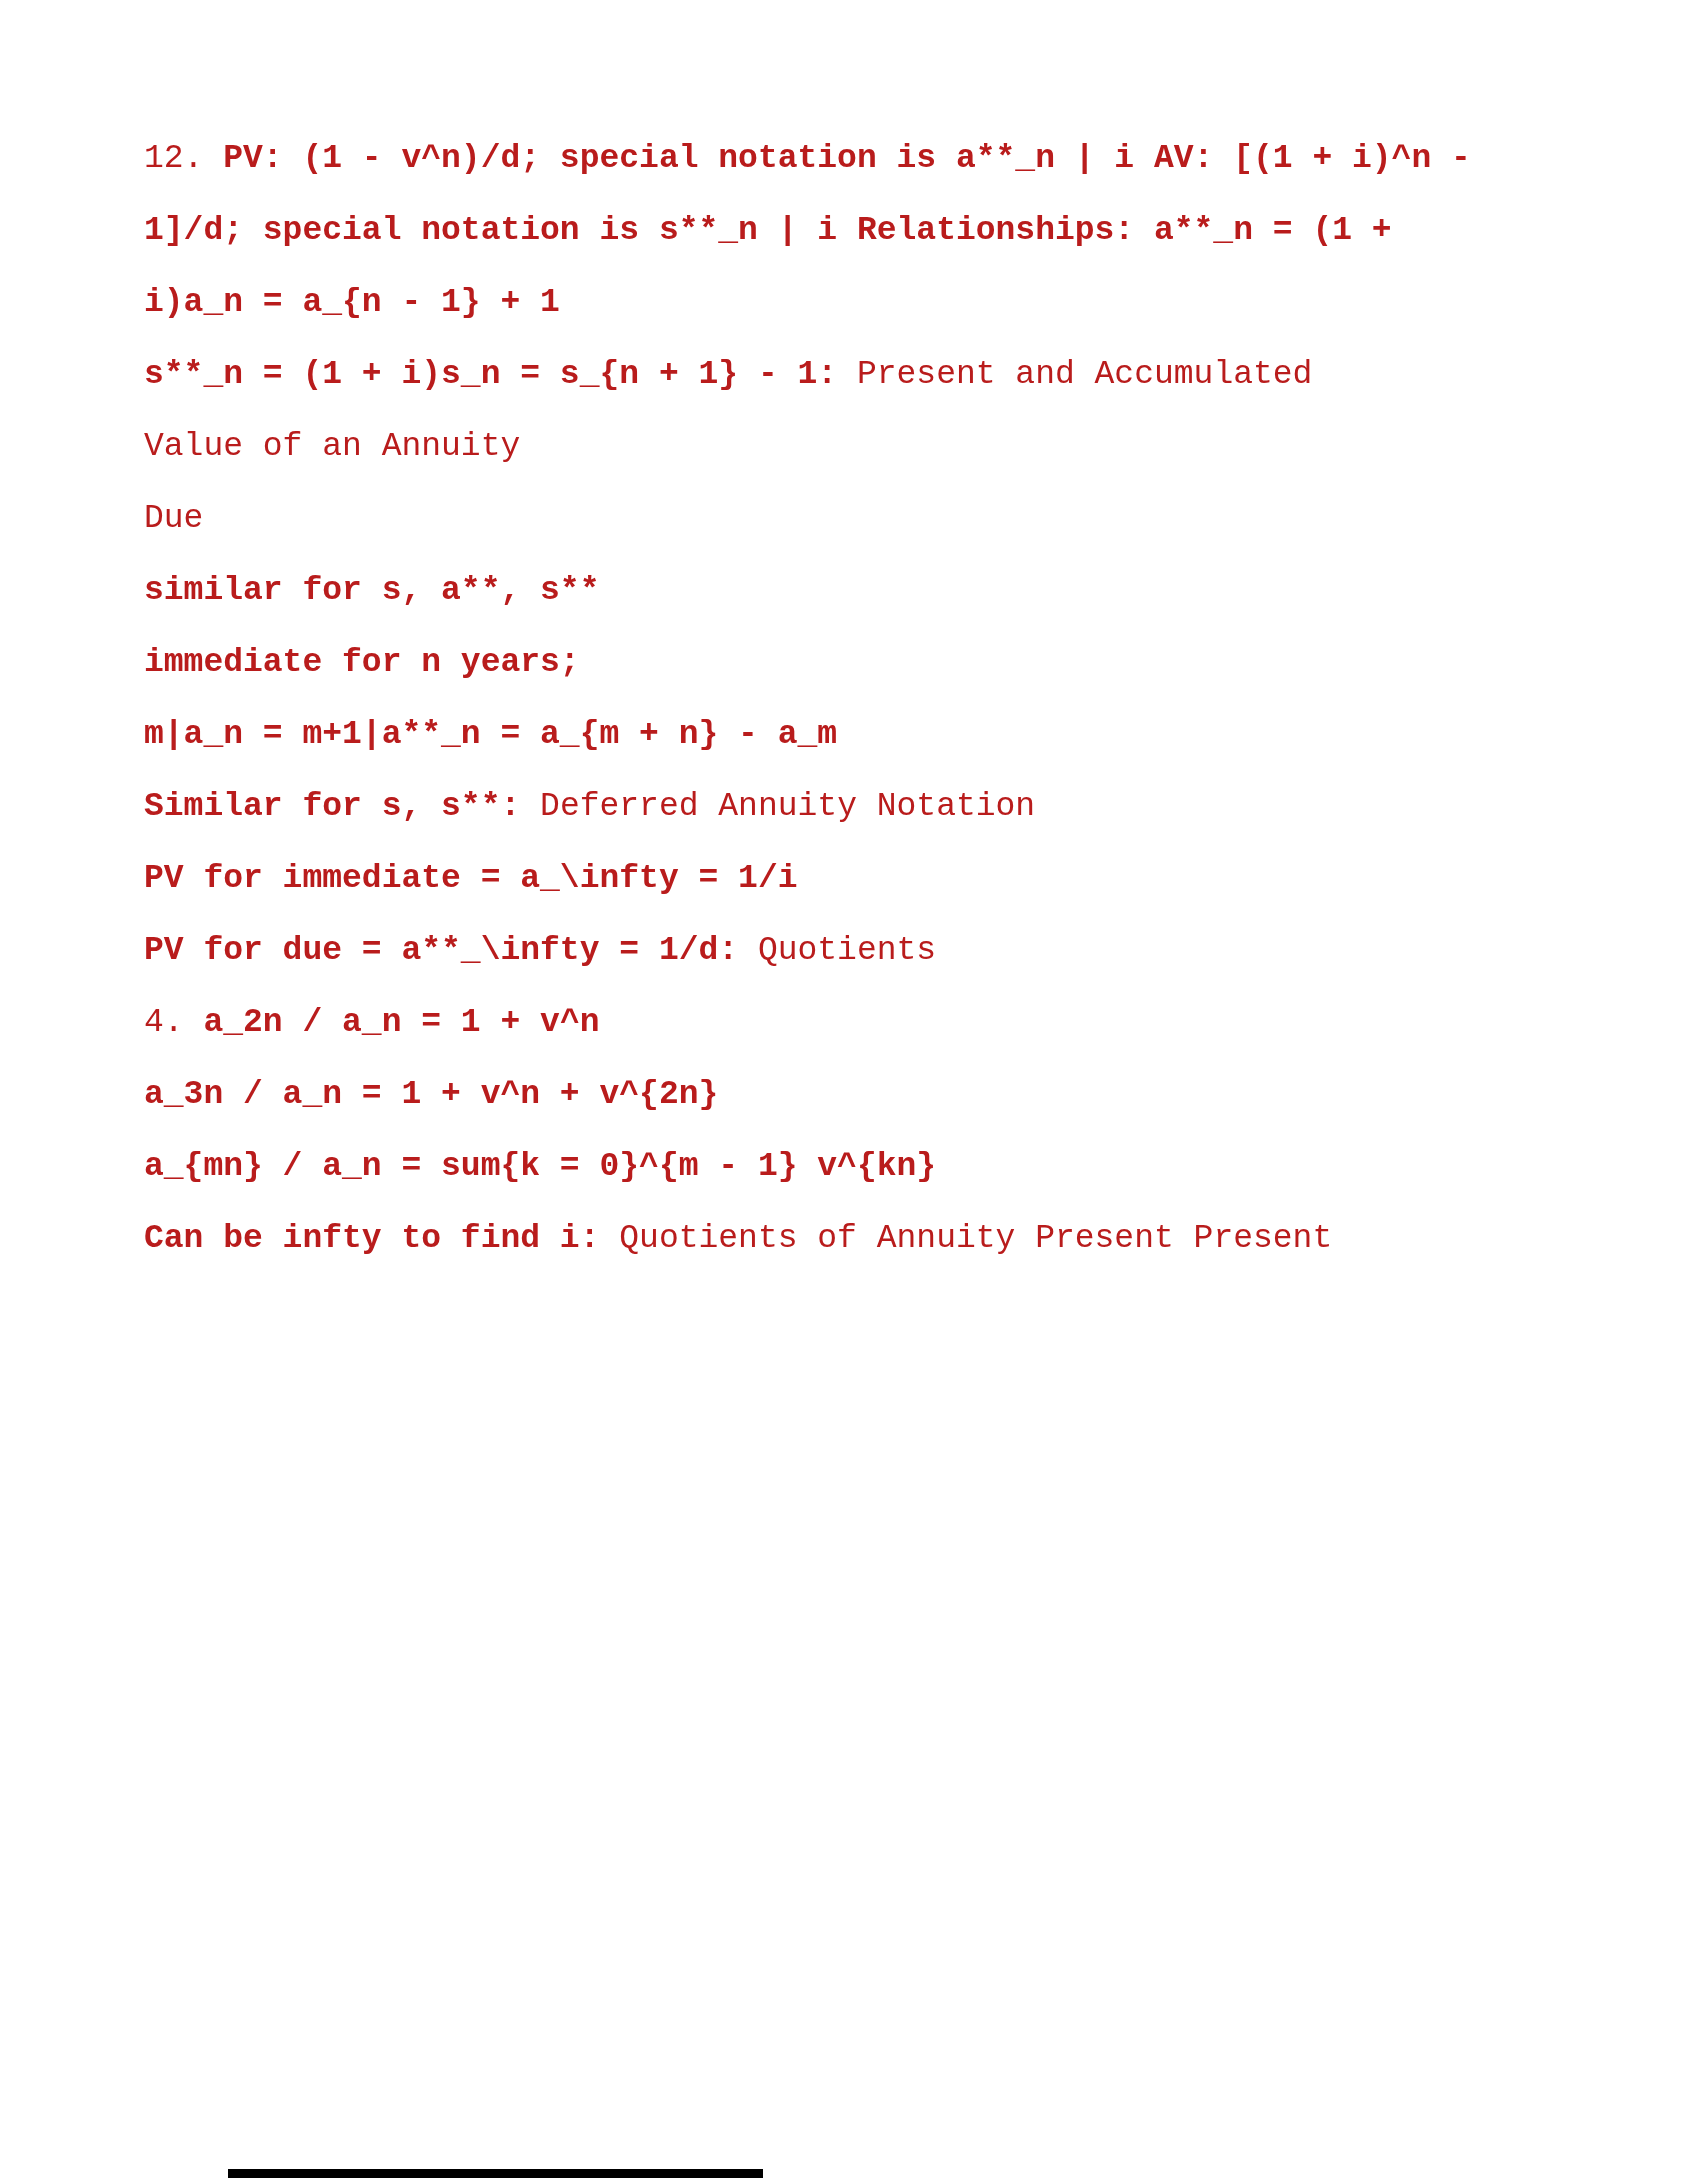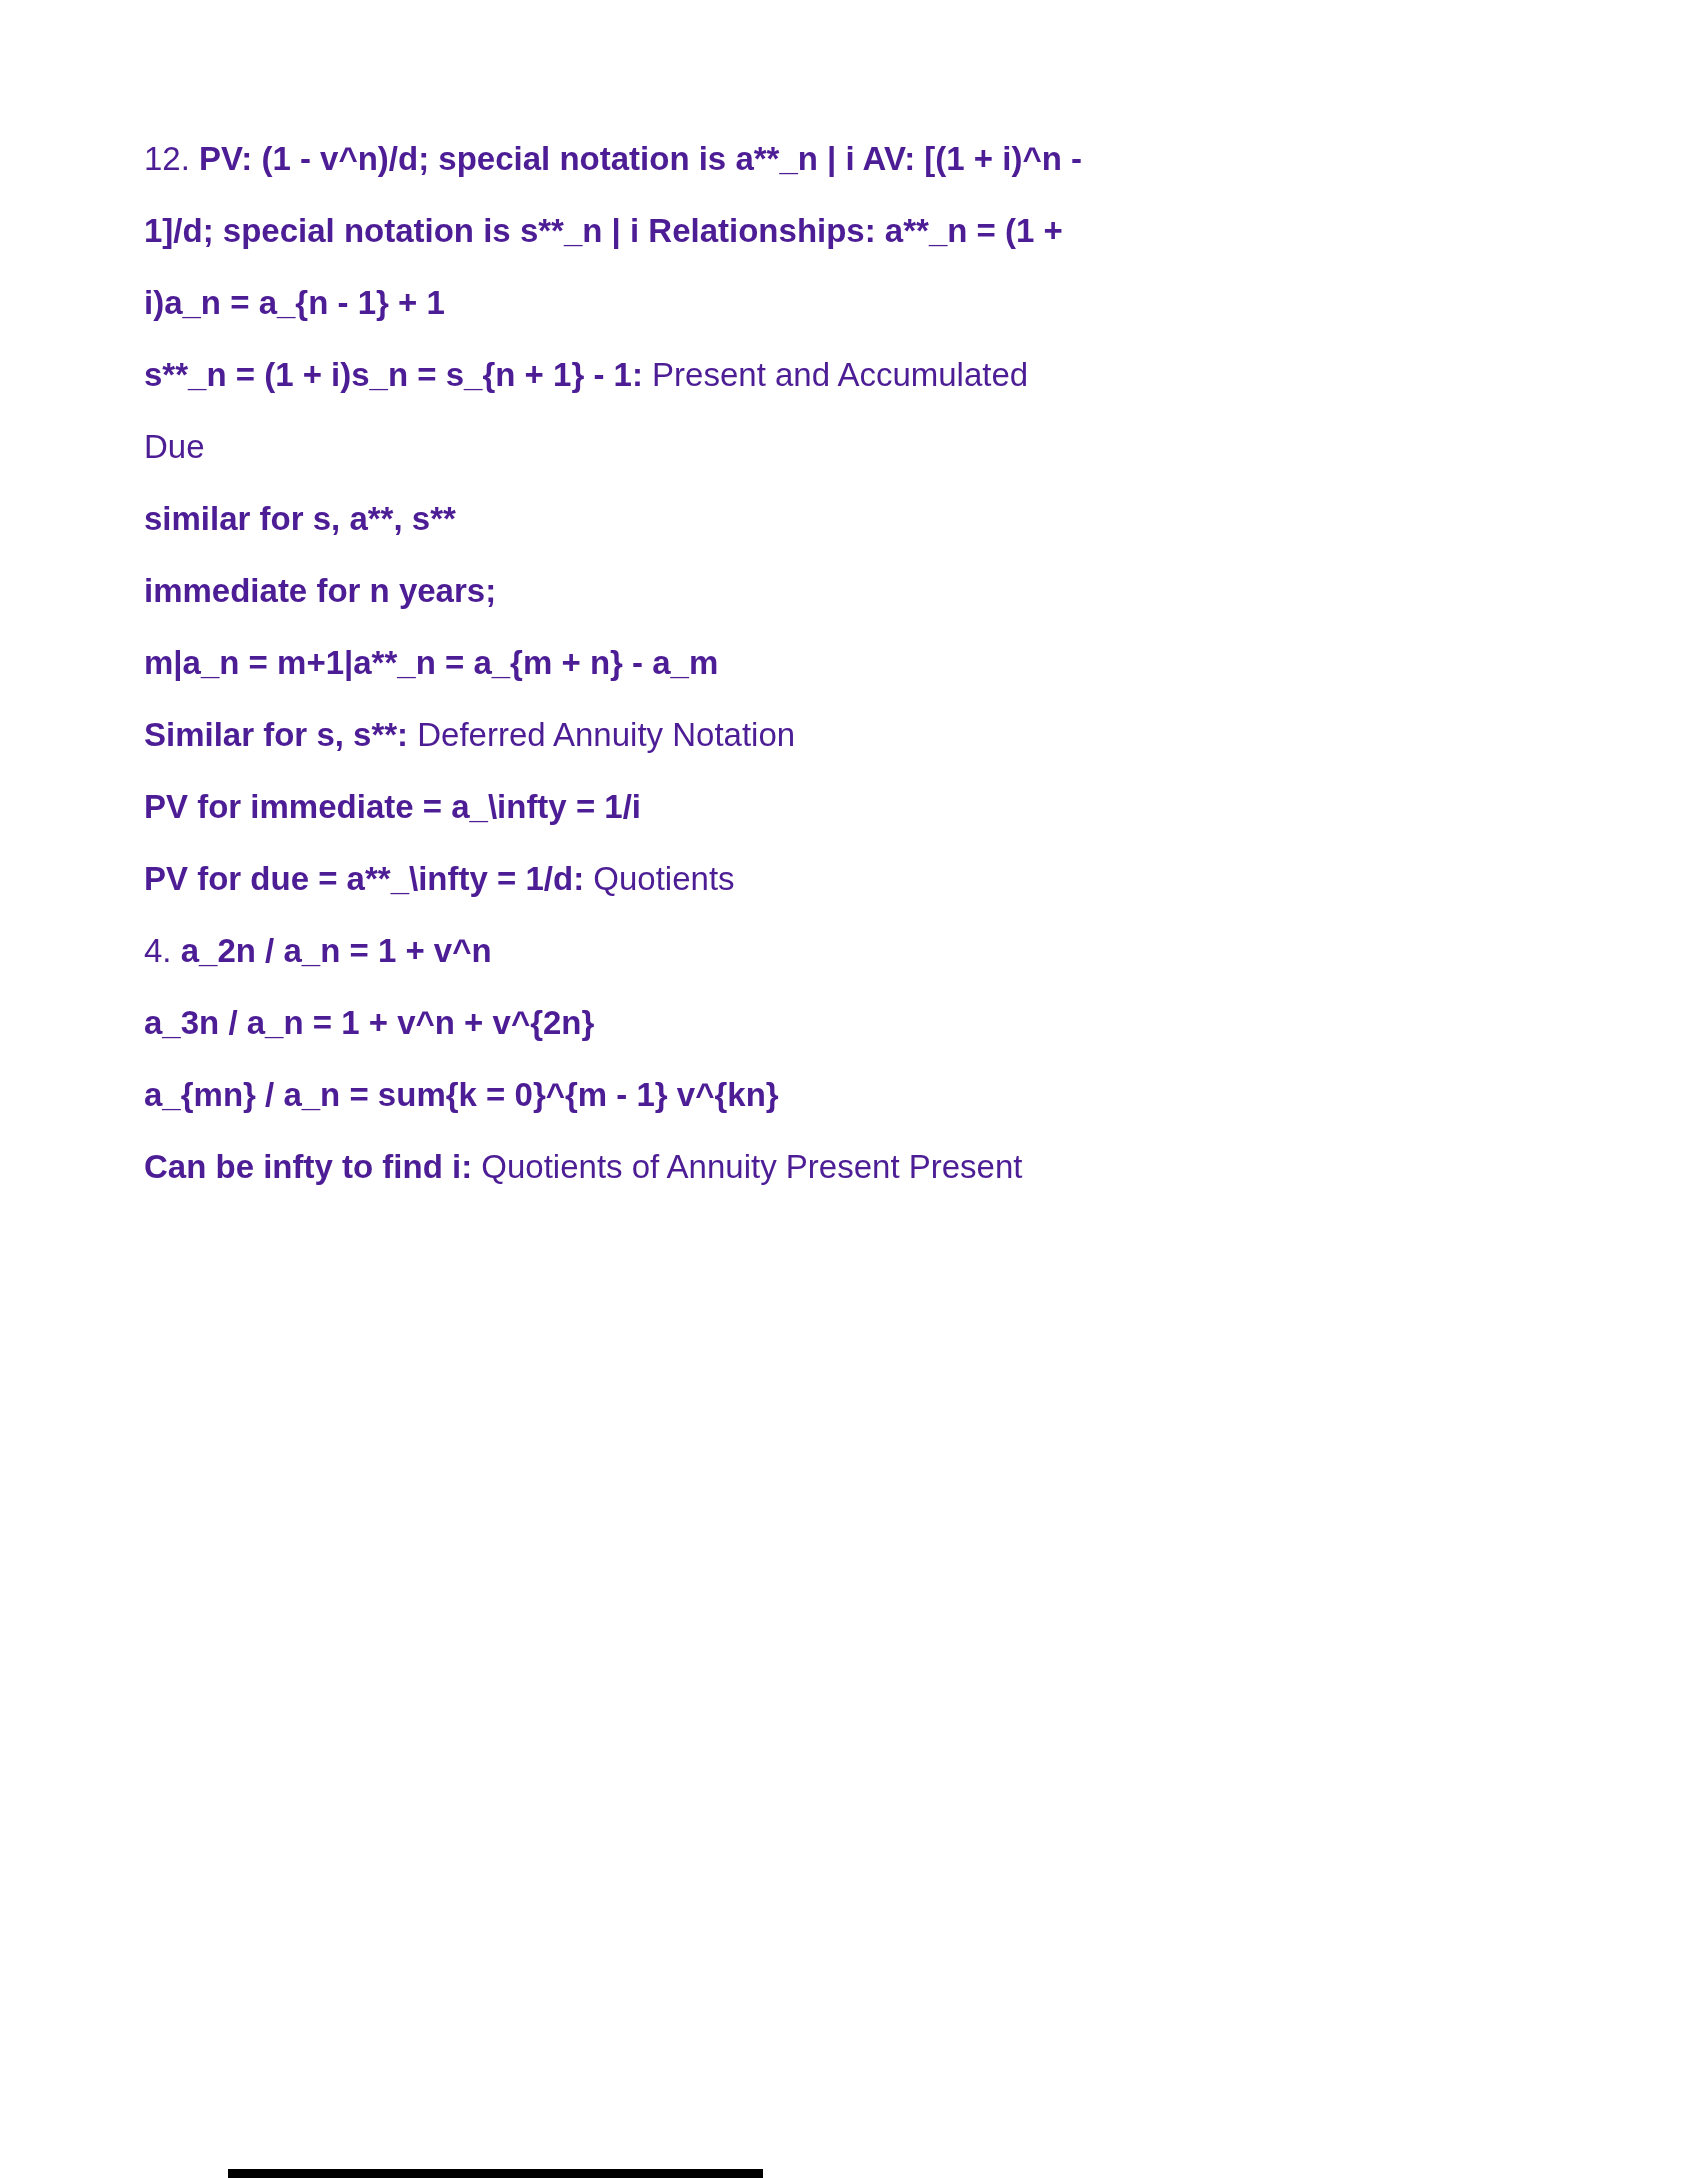--- a/index.html
+++ b/index.html
@@ -43,25 +43,26 @@
     left: 228px;
     top: 2169px;
     width: 535px;
     height: 9px;
   }
 </style>
 </head>
 <body>
 
 <div class="page">
-  <div class="doc-body" style="color: #4c1d95;">
+  <div class="doc-body" style="color: #b91c1c; font-family: Liberation Mono, monospace;">
       <div class="line"><span class="seg">12. </span><span class="seg bold">PV: (1 - v^n)/d; special notation is a**_n | i AV: [(1 + i)^n -</span></div>
       <div class="line"><span class="seg bold">1]/d; special notation is s**_n | i Relationships: a**_n = (1 +</span></div>
       <div class="line"><span class="seg bold">i)a_n = a_{n - 1} + 1</span></div>
       <div class="line"><span class="seg bold">s**_n = (1 + i)s_n = s_{n + 1} - 1: </span><span class="seg">Present and Accumulated</span></div>
+      <div class="line"><span class="seg">Value of an Annuity</span></div>
       <div class="line"><span class="seg">Due</span></div>
       <div class="line"><span class="seg bold">similar for s, a**, s**</span></div>
       <div class="line"><span class="seg bold">immediate for n years;</span></div>
       <div class="line"><span class="seg bold">m|a_n = m+1|a**_n = a_{m + n} - a_m</span></div>
       <div class="line"><span class="seg bold">Similar for s, s**: </span><span class="seg">Deferred Annuity Notation</span></div>
       <div class="line"><span class="seg bold">PV for immediate = a_\infty = 1/i</span></div>
       <div class="line"><span class="seg bold">PV for due = a**_\infty = 1/d: </span><span class="seg">Quotients</span></div>
       <div class="line"><span class="seg">4. </span><span class="seg bold">a_2n / a_n = 1 + v^n</span></div>
       <div class="line"><span class="seg bold">a_3n / a_n = 1 + v^n + v^{2n}</span></div>
       <div class="line"><span class="seg bold">a_{mn} / a_n = sum{k = 0}^{m - 1} v^{kn}</span></div>

